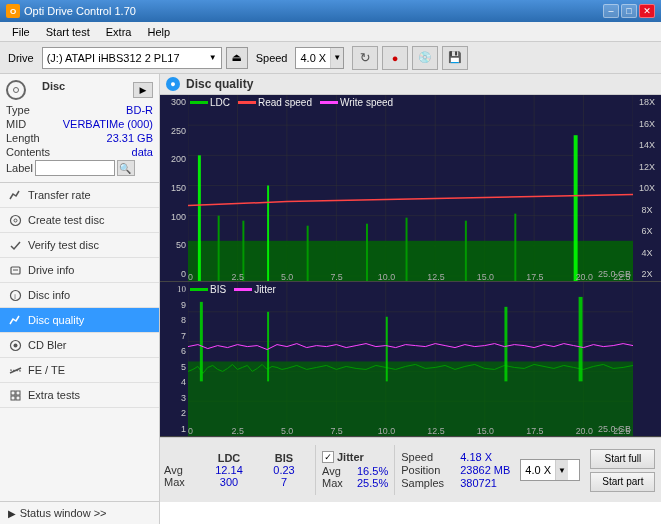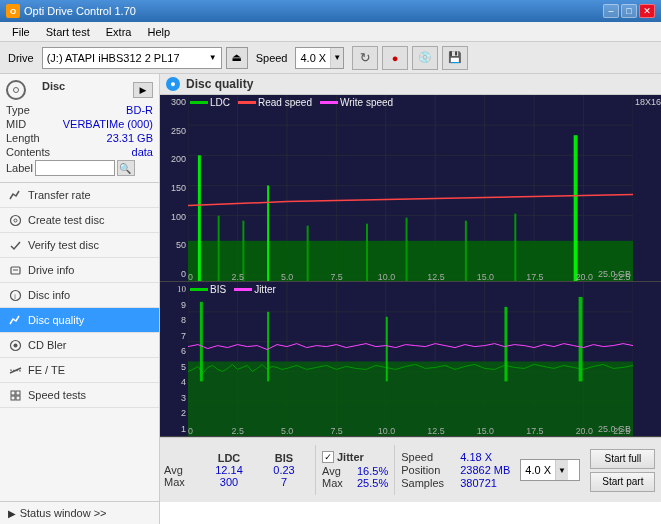--- a/index.html
+++ b/index.html
@@ -229,21 +229,21 @@
       </div>
       <div class="sidebar-item">
         <div class="si-icon">
           <svg viewBox="0 0 13 13" fill="none">
               <rect x="2" y="2" width="4" height="4" stroke="#555" stroke-width="1"></rect>
               <rect x="7" y="2" width="4" height="4" stroke="#555" stroke-width="1"></rect>
               <rect x="2" y="7" width="4" height="4" stroke="#555" stroke-width="1"></rect>
               <rect x="7" y="7" width="4" height="4" stroke="#555" stroke-width="1"></rect>
             </svg>
         </div>
-        <span>Speed tests</span>
+        <span>Extra tests</span>
       </div>
     </div>
 
     <div class="sidebar-status">
       <div class="status-window-btn">
         <span style="font-size:10px;">▶</span>
         <span>Status window &gt;&gt;</span>
       </div>
     </div>
   </div>
@@ -262,21 +262,21 @@
         <div style="position:absolute; left:0; top:0; width:28px; height:100%; display:flex; flex-direction:column; justify-content:space-between; align-items:flex-end; padding:2px 2px; z-index:5;">
           <span style="font-size:9px; color:#ccc;">300</span>
           <span style="font-size:9px; color:#ccc;">250</span>
           <span style="font-size:9px; color:#ccc;text-align:center;">200</span>
           <span style="font-size:9px; color:#ccc;">150</span>
           <span style="font-size:9px; color:#ccc;">100</span>
           <span style="font-size:9px; color:#ccc;">50</span>
           <span style="font-size:9px; color:#ccc;">0</span>
         </div>
 
-        <div style="position:absolute; right:0; top:0; width:28px; height:100%; display:flex; flex-direction:row; justify-content:space-between; align-items:flex-start; padding:2px 2px; z-index:5;">
+        <div style="position:absolute; right:0; top:0; width:28px; height:100%; display:flex; flex-direction:column; justify-content:space-between; align-items:center; padding:2px 2px; z-index:5;">
           <span style="font-size:9px; color:#ccc;">18X</span>
           <span style="font-size:9px; color:#ccc;">16X</span>
           <span style="font-size:9px; color:#ccc;">14X</span>
           <span style="font-size:9px; color:#ccc;">12X</span>
           <span style="font-size:9px; color:#ccc;">10X</span>
           <span style="font-size:9px; color:#ccc;">8X</span>
           <span style="font-size:9px; color:#ccc;">6X</span>
           <span style="font-size:9px; color:#ccc;">4X</span>
           <span style="font-size:9px; color:#ccc;">2X</span>
         </div>

